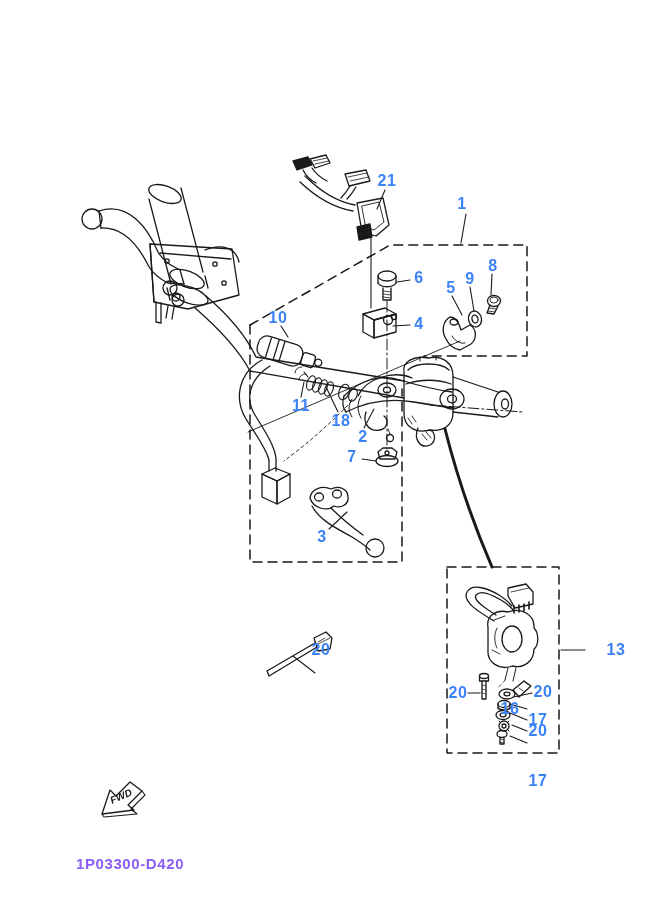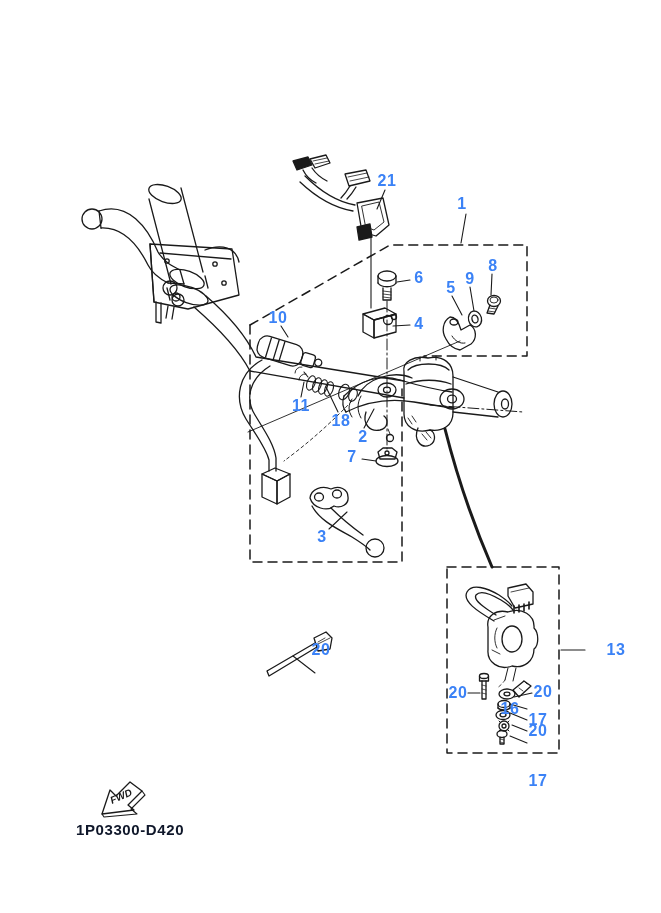--- a/index.html
+++ b/index.html
@@ -17,25 +17,25 @@
     font-family:"Liberation Sans", sans-serif;
     font-weight:bold;
     font-size:16px;
     color:#3b82f6;
     letter-spacing:0.5px;
     white-space:nowrap;
     line-height:1;
   }
   .partcode{
     position:absolute;
-    left:76px;top:822px;
+    left:76px;top:856px;
     font-family:"Liberation Sans", sans-serif;
     font-weight:bold;
     font-size:15px;
-    color:#0f172a;
+    color:#8b5cf6;
     letter-spacing:0.6px;
     line-height:1;
   }
 </style>
 </head>
 <body>
 
 <div id="stage">
 
   <svg id="art" width="661" height="913" viewBox="0 0 661 913" fill="none" stroke="#1a1a1a" stroke-width="1.3" stroke-linecap="round" stroke-linejoin="round">

